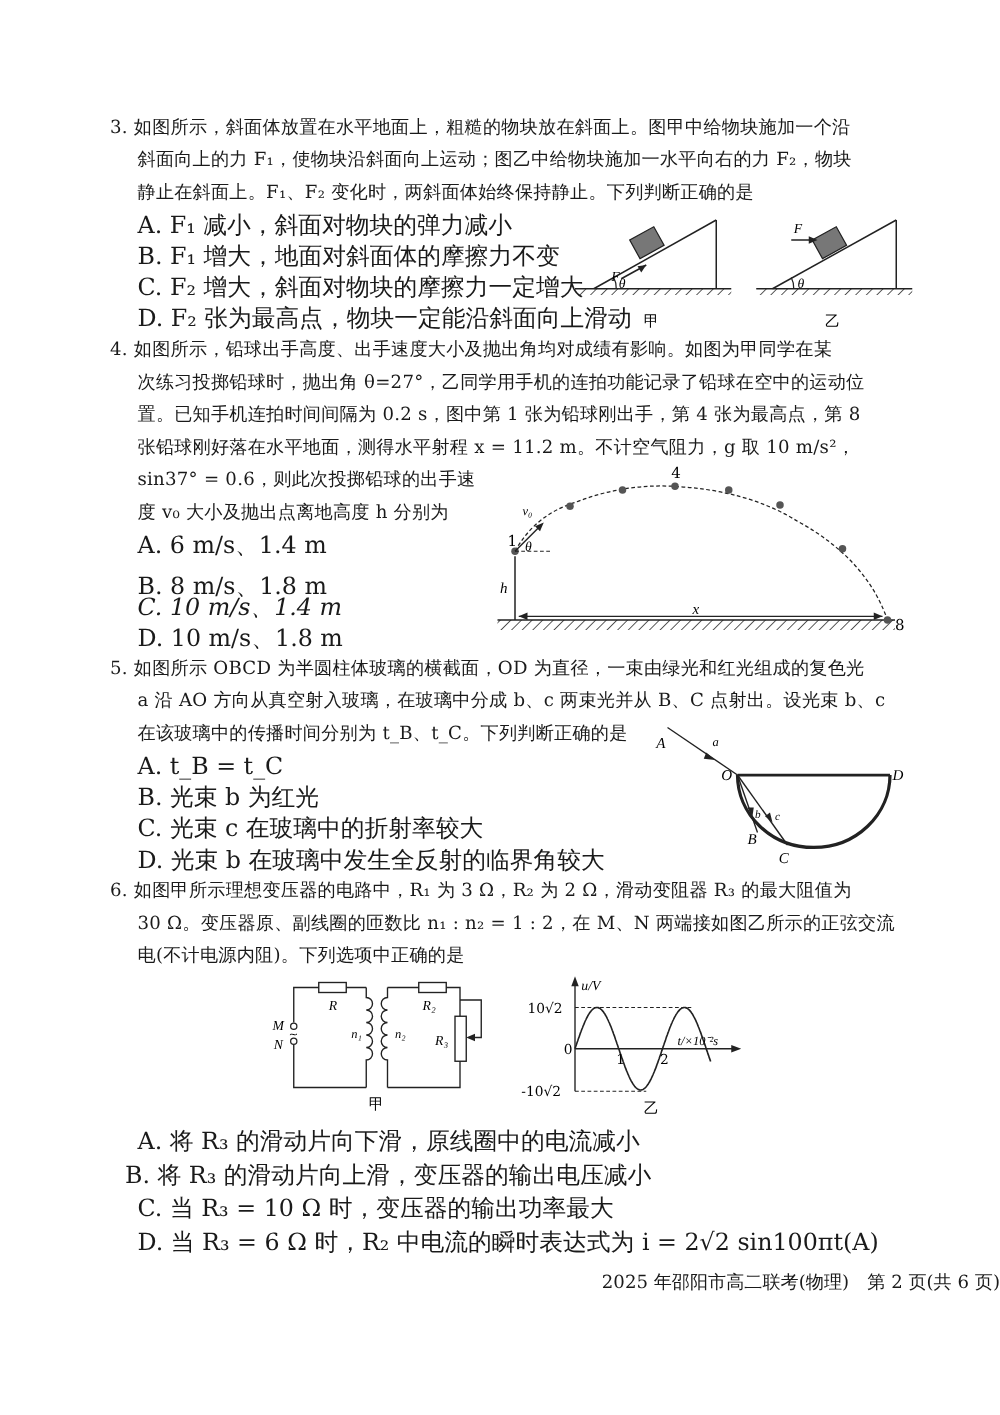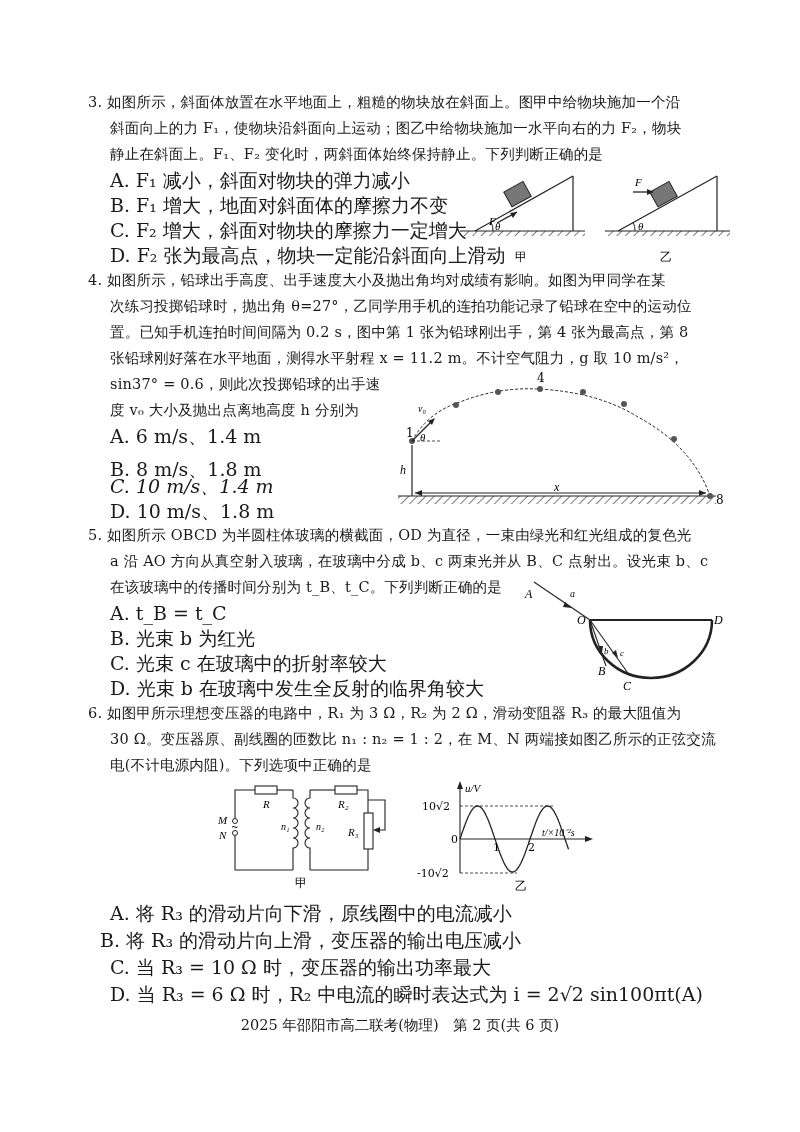--- a/index.html
+++ b/index.html
@@ -1,21 +1,21 @@
 <!DOCTYPE html>
 <html><head>
 <meta charset="utf-8">
 <style>
   html, body { margin:0; padding:0; background:#ffffff; }
   body { width:800px; height:1132px; position:relative; overflow:hidden;
          font-family:"DejaVu Serif", serif; color:#1a1a1a; }
   .line { position:absolute; font-size:14.5px; line-height:18px; white-space:nowrap; letter-spacing:0.2px; }
   .opt  { position:absolute; font-size:19px; line-height:18px; white-space:nowrap; }
   .fig  { position:absolute; }
-  .footer { position:absolute; left:0; right:0; top:1016px; text-align:center; font-size:14.5px; }
+  .footer { position:absolute; left:0; right:0; top:1016px; text-align:right; font-size:14.5px; }
 </style>
 </head>
 <body>
 
 <div class="line" style="left:88px;top:93px;"><span>3.</span> <span>如图所示，斜面体放置在水平地面上，粗糙的物块放在斜面上。图甲中给物块施加一个沿</span></div>
 <div class="line" style="left:110px;top:119px;">斜面向上的力 F₁，使物块沿斜面向上运动；图乙中给物块施加一水平向右的力 F₂，物块</div>
 <div class="line" style="left:110px;top:145px;">静止在斜面上。F₁、F₂ 变化时，两斜面体始终保持静止。下列判断正确的是</div>
 
 <div class="opt" style="left:110px;top:171px;">A.  F₁ 减小，斜面对物块的弹力减小</div>
 <div class="opt" style="left:110px;top:196px;">B.  F₁ 增大，地面对斜面体的摩擦力不变</div>

